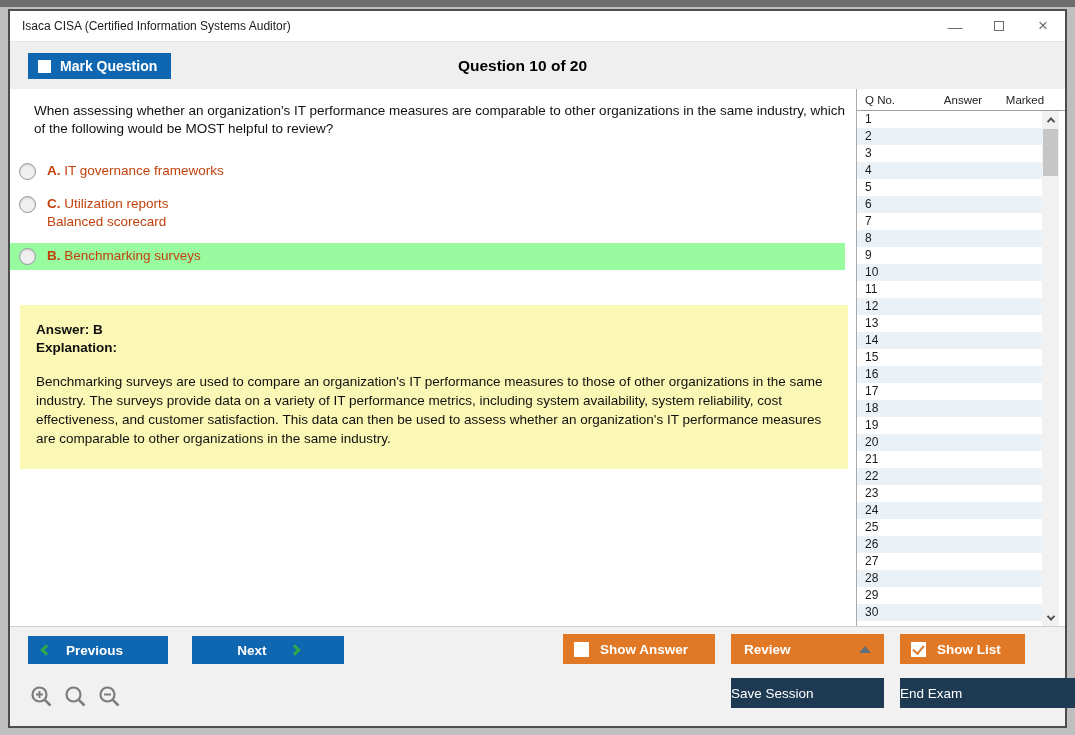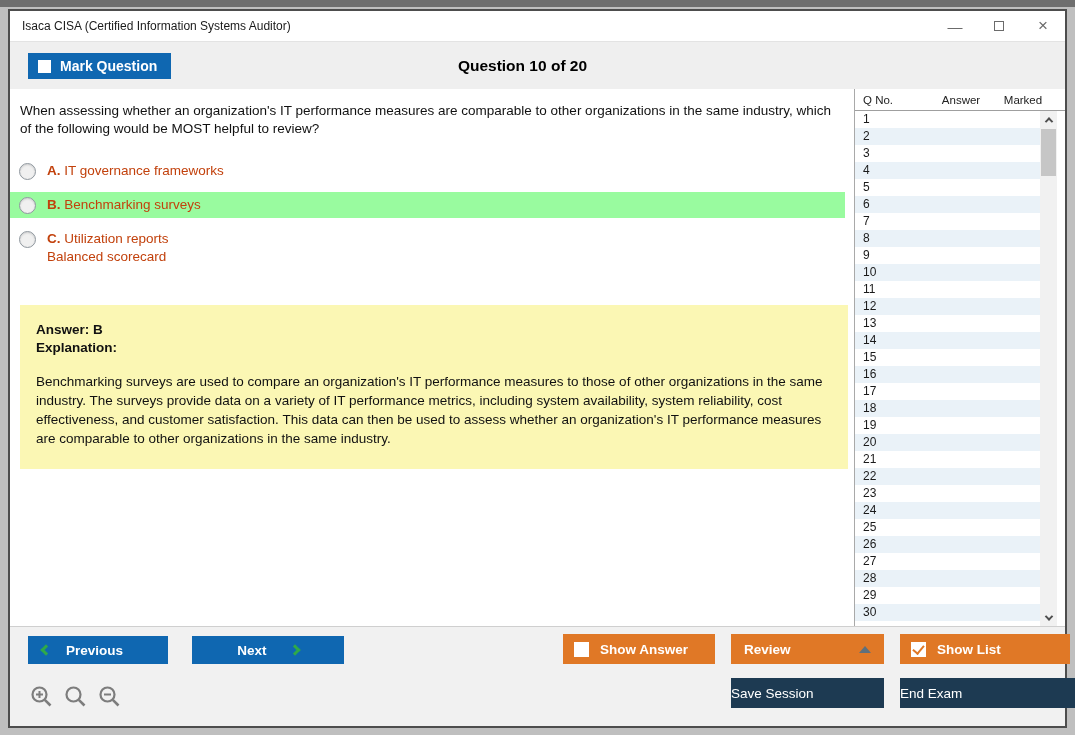--- a/index.html
+++ b/index.html
@@ -17,21 +17,21 @@
 
   
   .header { height:48px; background:#efefef; position:relative; flex:0 0 auto; border-top:1px solid #e3e3e3; }
   .mark-btn { position:absolute; left:18px; top:11px; height:26px; background:#0f67b1; color:#fff; font-weight:bold; font-size:14px; display:flex; align-items:center; padding:0 14px 0 10px; gap:9px; cursor:pointer; }
   .cb { width:13px; height:13px; background:#ffffff; display:inline-block; position:relative; flex:0 0 auto; }
   .q-counter { position:absolute; left:0; right:30px; top:0; height:48px; display:flex; align-items:center; justify-content:center; font-weight:bold; font-size:15.5px; color:#000; }
 
   
   .content { flex:0 0 537px; display:flex; overflow:hidden; }
   .main { flex:1 1 auto; position:relative; background:#fff; }
-  .question-text { margin:13px 10px 0 10px; width:812px; font-size:13.5px; color:#111; line-height:1.32; }
+  .question-text { margin:13px 10px 0 24px; width:812px; font-size:13.5px; color:#111; line-height:1.32; }
   .opt-row { display:flex; align-items:flex-start; gap:11px; width:835px; padding:3px 0 3px 9px; font-size:13.5px; color:#c2410c; }
   .opt-a { margin-top:21px; }
   .opt-b { margin-top:9px; background:#99fb9f; padding-top:4px; padding-bottom:4px; }
   .opt-c { margin-top:9px; }
   .radio { width:17px; height:17px; border-radius:50%; border:1px solid #8f979e; background:#f0f0f0; box-shadow:inset 0 1px 2px rgba(0,0,0,0.15); flex:0 0 auto; margin-top:1px; cursor:pointer; }
   .opt-letter { font-weight:bold; }
   .opt-lines { line-height:1.35; }
   .expl-box { margin:35px 0 0 10px; width:828px; background:#fbf7b4; padding:17px 18px 21px 16px; font-size:13.5px; color:#111; }
   .expl-answer { font-weight:bold; }
   .expl-heading { font-weight:bold; margin-top:3px; }
@@ -60,21 +60,21 @@
   .prev-btn { left:18px; top:9px; width:140px; padding-left:14px; gap:16px; }
   .next-btn { left:182px; top:9px; width:152px; justify-content:center; gap:24px; }
   .chev { width:8px; height:8px; border-top:3px solid #2fa949; border-right:3px solid #2fa949; display:inline-block; flex:0 0 auto; }
   .chev.left { transform:rotate(-135deg); }
   .chev.right { transform:rotate(45deg); }
   .zoom-icons { position:absolute; left:19px; top:57px; display:flex; gap:9px; }
   .zoom-icons span { display:inline-flex; cursor:pointer; }
   .or-btn { position:absolute; top:7px; height:30px; background:#e07826; color:#fff; font-weight:bold; font-size:13.5px; display:flex; align-items:center; cursor:pointer; }
   .show-answer { left:553px; width:152px; padding-left:11px; gap:11px; }
   .review { left:721px; width:153px; padding-left:13px; }
-  .show-list { left:890px; width:170px; padding-left:11px; gap:11px; }
+  .show-list { left:890px; width:125px; padding-left:11px; gap:11px; }
   .cb2 { width:15px; height:15px; background:#fff; display:inline-block; position:relative; flex:0 0 auto; }
   .cb2.checked::after { content:""; position:absolute; left:4px; top:1px; width:5px; height:9px; border-right:2.5px solid #e07826; border-bottom:2.5px solid #e07826; transform:rotate(40deg); }
   .tri-up { position:absolute; right:13px; top:12px; width:0; height:0; border-left:6px solid transparent; border-right:6px solid transparent; border-bottom:7px solid #5f707c; }
   .navy-btn { position:absolute; top:51px; height:30px; background:#1d3a52; color:#fff; font-size:13.5px; display:flex; align-items:center; justify-content:flex-start; cursor:pointer; }
   .save-session { left:721px; width:153px; }
   .end-exam { left:890px; width:178px; }
 </style>
 </head>
 <body>
 
@@ -108,28 +108,28 @@
   <div class="content">
 
     <div class="main">
       <div class="question-text">When assessing whether an organization's IT performance measures are comparable to other organizations in the same industry, which of the following would be MOST helpful to review?</div>
 
       <div class="opt-row opt-a">
         <span class="radio"></span>
         <span class="opt-lines"><b class="opt-letter">A.</b> <span>IT governance frameworks</span></span>
       </div>
 
+      <div class="opt-row opt-c">
+        <span class="radio"></span>
+        <span class="opt-lines"><b class="opt-letter">C.</b> <span>Utilization reports</span><br><span>Balanced scorecard</span></span>
+      </div>
+
       <div class="opt-row opt-b">
         <span class="radio"></span>
         <span class="opt-lines"><b class="opt-letter">B.</b> <span>Benchmarking surveys</span></span>
-      </div>
-
-      <div class="opt-row opt-c">
-        <span class="radio"></span>
-        <span class="opt-lines"><b class="opt-letter">C.</b> <span>Utilization reports</span><br><span>Balanced scorecard</span></span>
       </div>
 
       <div class="expl-box">
         <div class="expl-answer">Answer: B</div>
         <div class="expl-heading">Explanation:</div>
         <div class="expl-body">Benchmarking surveys are used to compare an organization's IT performance measures to those of other organizations in the same industry. The surveys provide data on a variety of IT performance metrics, including system availability, system reliability, cost effectiveness, and customer satisfaction. This data can then be used to assess whether an organization's IT performance measures are comparable to other organizations in the same industry.</div>
       </div>
     </div>
 
     <div class="qpanel">

